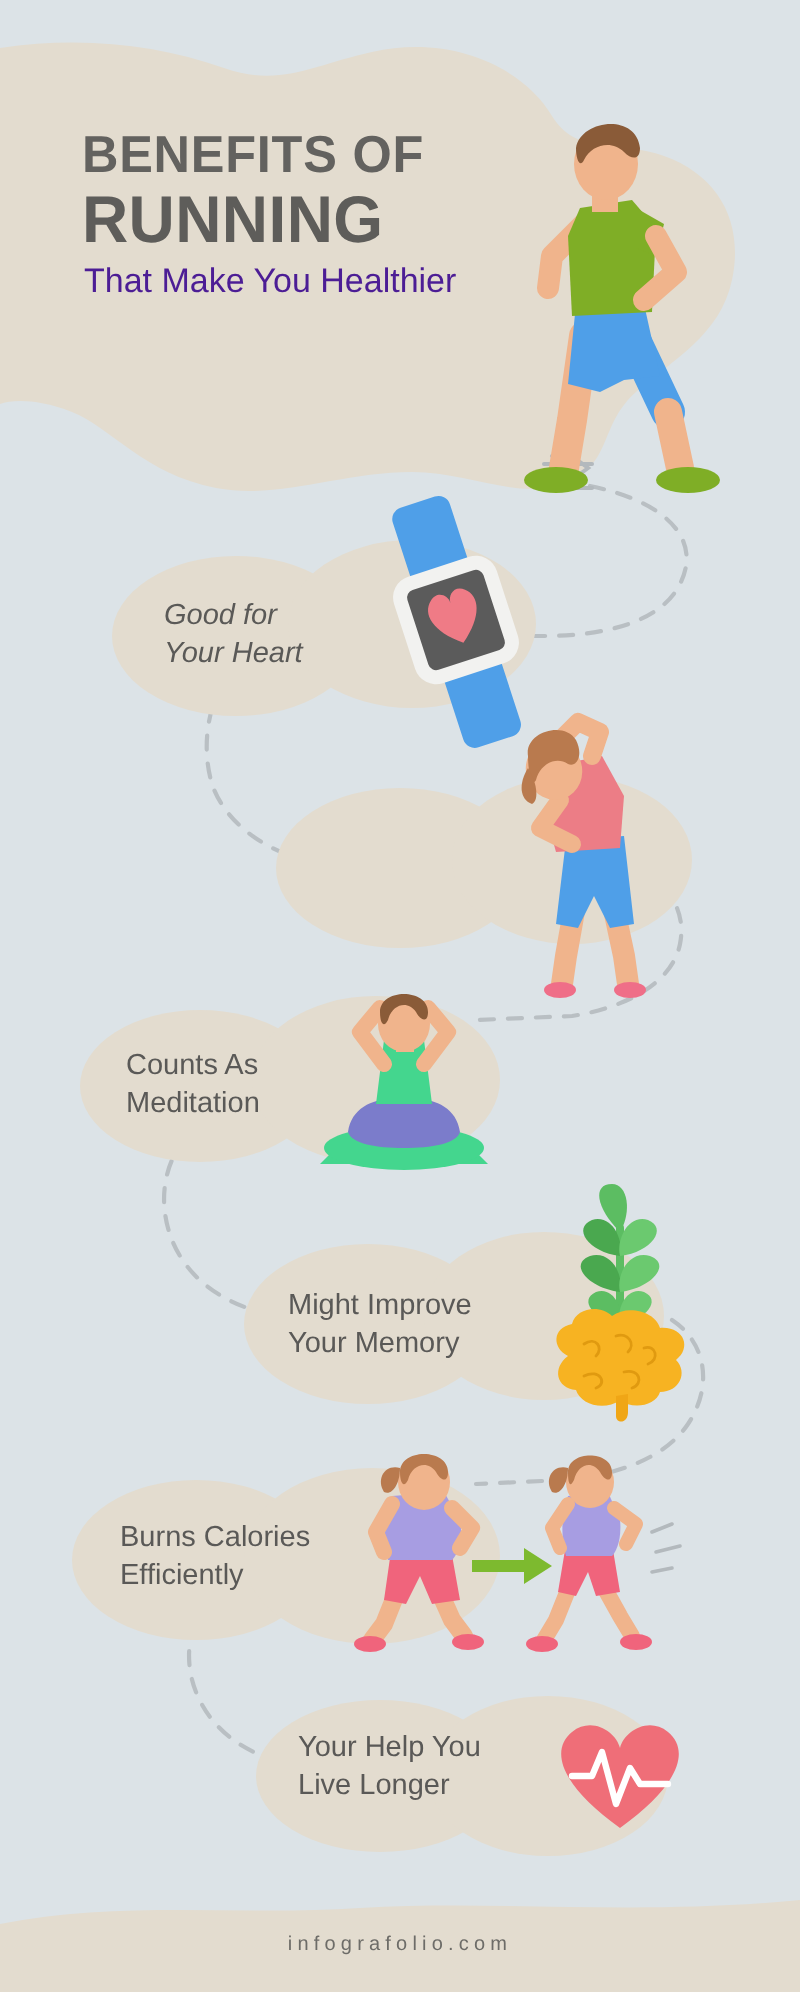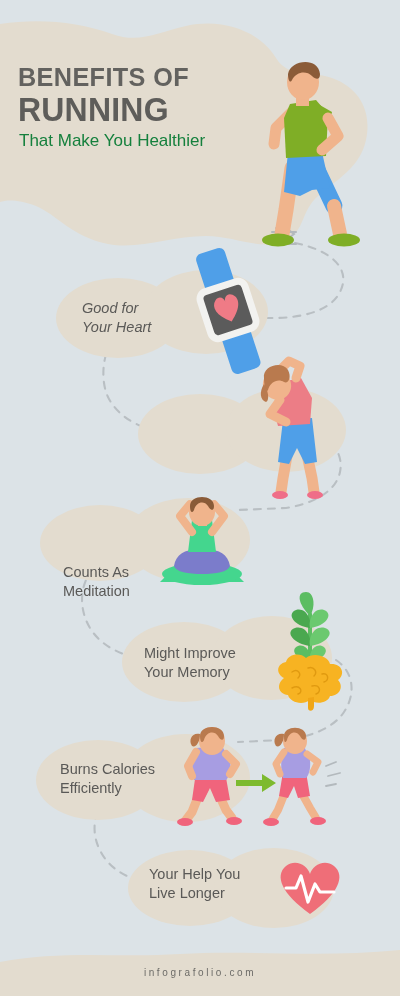--- a/index.html
+++ b/index.html
@@ -21,21 +21,21 @@
     position: absolute;
     top: 0; left: 0;
     width: 400px;
     height: 996px;
   }
   svg.layer { display: block; }
 
   
   .header-text {
     position: absolute;
-    left: 18px;
+    left: 41px;
     top: 64px;
     width: 250px;
     z-index: 40;
   }
   .title-line1 {
     font-size: 26px;
     font-weight: bold;
     letter-spacing: 0.4px;
     color: #63625f;
     line-height: 1.02;
@@ -49,38 +49,38 @@
     font-weight: bold;
     letter-spacing: 0.2px;
     color: #5e5d5a;
     line-height: 1.02;
     margin: 2px 0 0 0;
     transform: scaleX(0.97);
     transform-origin: left center;
   }
   .subtitle {
     font-size: 17px;
-    color: #15803d;
+    color: #4c1d95;
     margin: 6px 0 0 1px;
     line-height: 1.1;
     font-weight: normal;
   }
 
   
   .benefit-label {
     position: absolute;
     color: #5a5957;
     font-size: 14.5px;
     line-height: 1.32;
     z-index: 40;
     white-space: pre-line;
   }
   .b1 { left: 82px;  top: 299px; font-style: italic; }
   .b2 { left: 161px; top: 416px; }
-  .b3 { left: 63px;  top: 524px; margin-top: 39px; }
+  .b3 { left: 63px;  top: 524px; }
   .b4 { left: 144px; top: 644px; }
   .b5 { left: 60px;  top: 760px; }
   .b6 { left: 149px; top: 865px; }
 
   
   .footer {
     position: absolute;
     left: 0;
     bottom: 18px;
     width: 400px;

